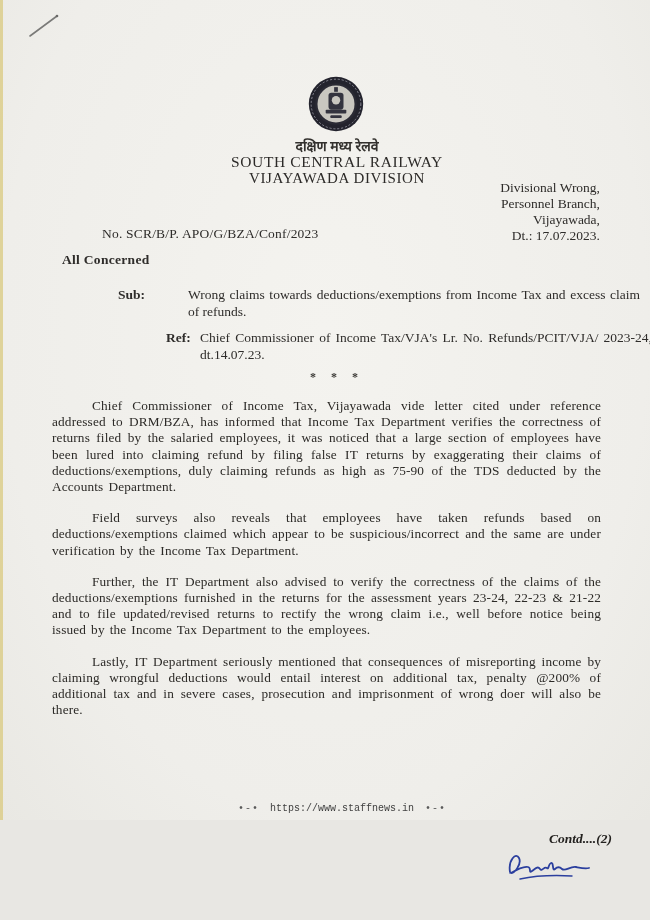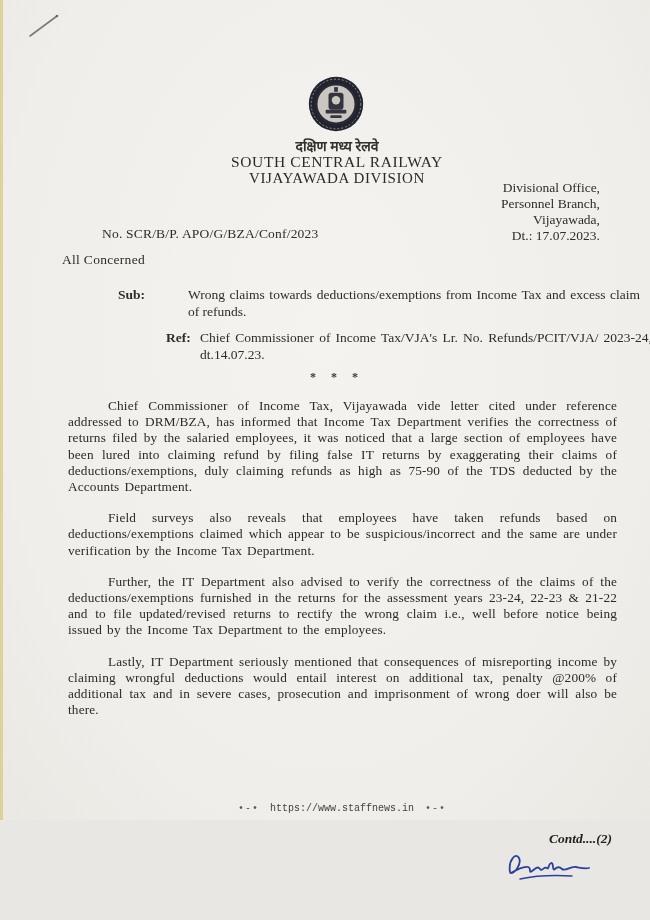--- a/index.html
+++ b/index.html
@@ -33,33 +33,33 @@
   }
   .division{
     position:absolute;left:12px;top:170px;width:650px;
     text-align:center;font-size:15px;letter-spacing:.6px;color:#2c2a28;
   }
   .office-block{
     position:absolute;top:180px;right:50px;
     text-align:right;font-size:13.5px;line-height:16px;
   }
   .ref-no{position:absolute;left:62px;top:226px;font-size:13.5px;letter-spacing:.2px;margin-left:40px;}
-  .addressee{position:absolute;left:62px;top:252px;font-size:13.5px;font-weight:normal;letter-spacing:.3px;}
+  .addressee{position:absolute;left:62px;top:252px;font-size:13.5px;font-weight:bold;letter-spacing:.3px;}
   
   .srow{position:absolute;left:118px;display:flex;font-size:13.5px;line-height:16.5px;}
   .srow .lab{font-weight:bold;width:34px;flex:0 0 34px;}
   .srow .txt{width:452px;text-align:justify;}
   .sub-row{top:287px;gap:36px;}
   .ref-row{top:330px;margin-left:48px;}
   .stars{
     position:absolute;left:12px;top:370px;width:650px;text-align:center;
     font-size:12px;font-weight:bold;letter-spacing:6px;color:#3a3835;
   }
   
-  .body-text{position:absolute;left:68px;top:398px;width:549px;}
+  .body-text{position:absolute;left:52px;top:398px;width:549px;}
   .body-text p{
     margin:0 0 15px 0;
     font-size:13.3px;line-height:16.2px;
     text-align:justify;text-indent:40px;
     letter-spacing:.15px;word-spacing:1.5px;
     color:#2c2a27;
   }
   .contd{
     position:absolute;top:831px;right:38px;
     font-size:13.5px;font-weight:bold;font-style:italic;color:#242220;
@@ -98,21 +98,21 @@
       <rect x="26" y="44" width="12" height="3" rx="1" fill="#34343f"></rect>
       <rect x="30" y="14" width="4" height="5" fill="#34343f"></rect>
     </svg>
   </div>
 
   <div class="hindi-title">दक्षिण मध्य रेलवे</div>
   <div class="org-name">SOUTH CENTRAL RAILWAY</div>
   <div class="division">VIJAYAWADA DIVISION</div>
 
   <div class="office-block">
-    <div>Divisional Office,</div>
+    <div>Divisional Wrong,</div>
     <div>Personnel Branch,</div>
     <div>Vijayawada,</div>
     <div>Dt.: 17.07.2023.</div>
   </div>
 
   <div class="ref-no">No. SCR/B/P. APO/G/BZA/Conf/2023</div>
   <div class="addressee">All Concerned</div>
 
   <div class="srow sub-row">
     <span class="lab">Sub:</span>

